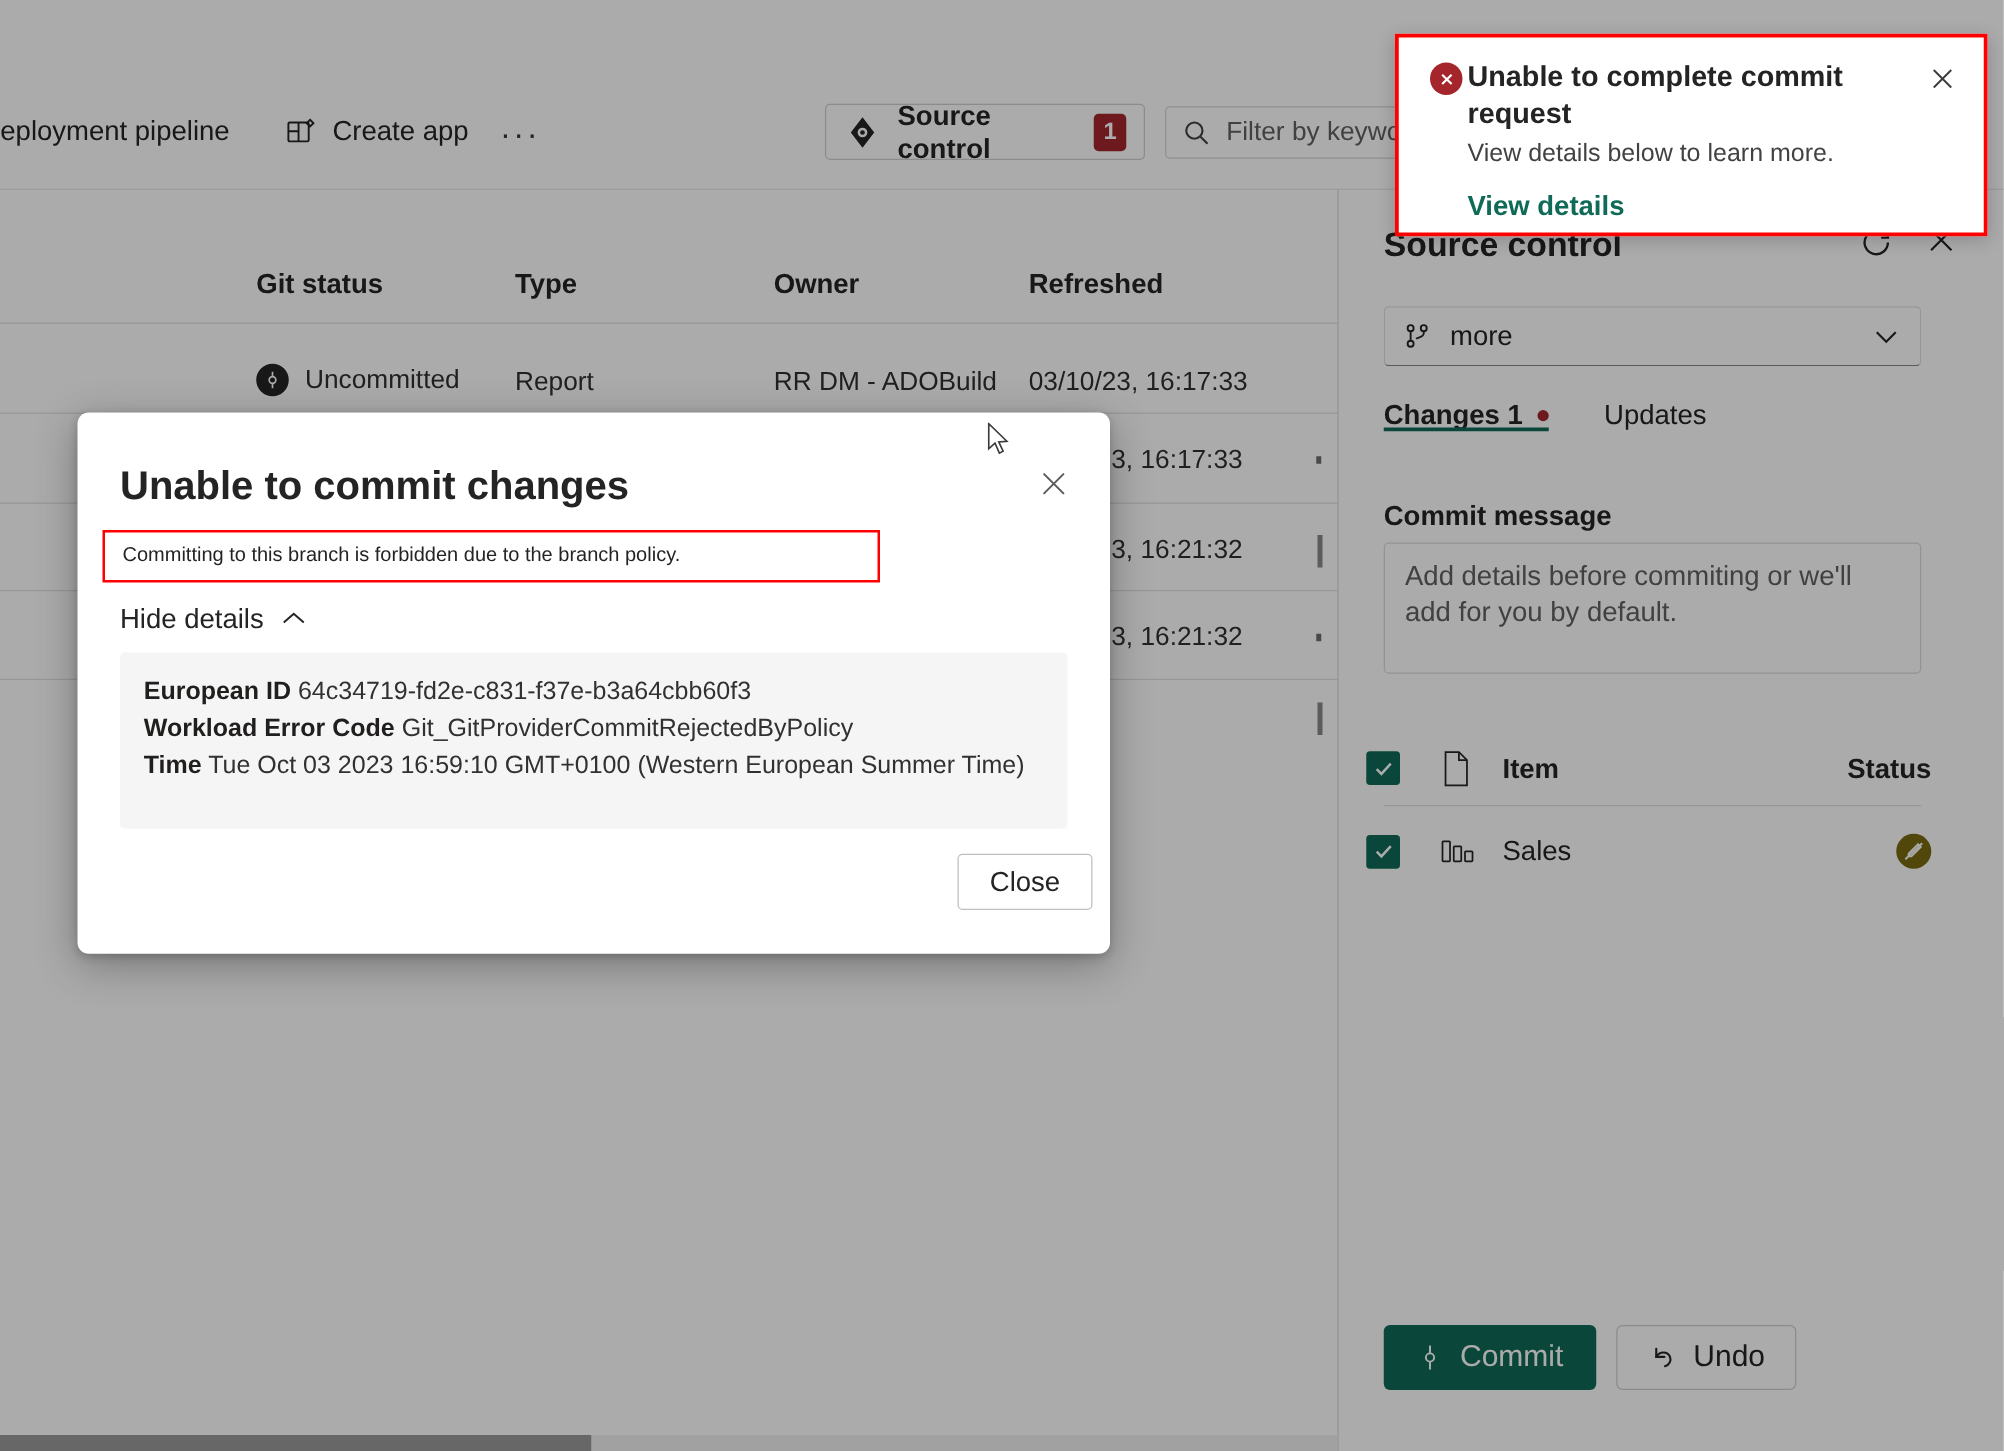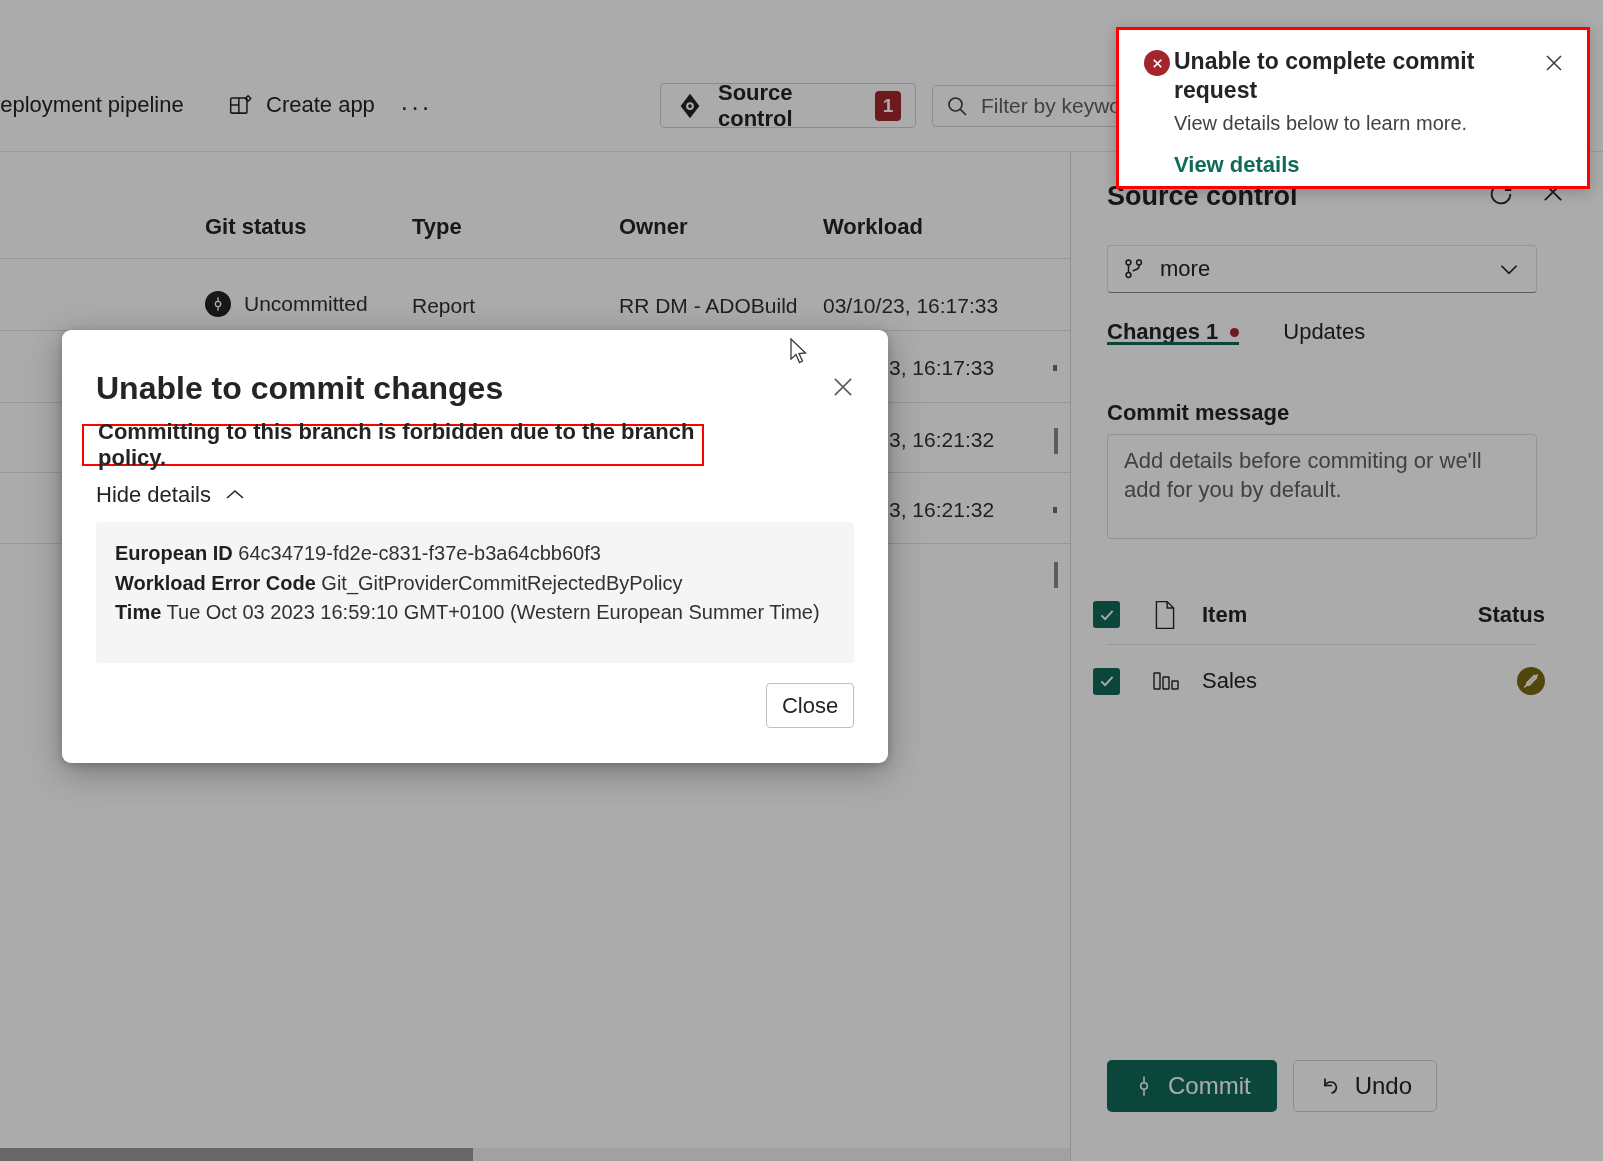--- a/index.html
+++ b/index.html
@@ -360,21 +360,21 @@
     cursor: pointer;
   }
   #modal-msg-wrap {
     position: absolute;
     left: 20px; top: 94px;
     width: 622px; height: 42px;
     border: 2px solid #ff0000;
     display: flex; align-items: center;
     padding-left: 14px;
   }
-  #modal-msg { font-size: 22px; color: #242424; font-weight: bold; }
+  #modal-msg { font-size: 16px; color: #242424; }
 
   #hide-details {
     position: absolute;
     left: 34px; top: 152px;
     display: flex; align-items: center; gap: 14px;
     font-size: 22px; font-weight: 400; color: #242424;
     cursor: pointer;
   }
 
   #details-box {
@@ -389,21 +389,21 @@
     font-size: 20px;
     color: #323130;
     line-height: 29.5px;
     white-space: nowrap;
   }
   .detail-line b { font-weight: 700; color: #201f1e; }
 
   #btn-modal-close {
     position: absolute;
     left: 704px; top: 353px;
-    width: 88px; height: 45px;
+    width: 108px; height: 45px;
     background: #ffffff;
     border: 1px solid #bfbfbf;
     border-radius: 4px;
     font-family: inherit;
     font-size: 22px;
     color: #242424;
     cursor: pointer;
   }
 
   
@@ -508,21 +508,21 @@
       <input id="filter-input" type="text" placeholder="Filter by keyword" style="">
     </div>
   </div>
 
   <div id="table">
 
     <div id="table-head">
       <div class="th" style="left:205px">Git status</div>
       <div class="th" style="left:412px">Type</div>
       <div class="th" style="left:619px">Owner</div>
-      <div class="th" style="left:823px">Workload</div>
+      <div class="th" style="left:823px">Refreshed</div>
     </div>
 
     <div class="row-divider" style="top:106px"></div>
 
     <div class="trow" style="top:117px">
       <div class="td git" style="left:205px">
         <span class="git-dot">
           <svg width="16" height="16" viewBox="0 0 24 24" fill="none" stroke="#ffffff" stroke-width="2">
             <circle cx="12" cy="12" r="4"></circle>
             <path d="M12 2v6M12 16v6"></path>

